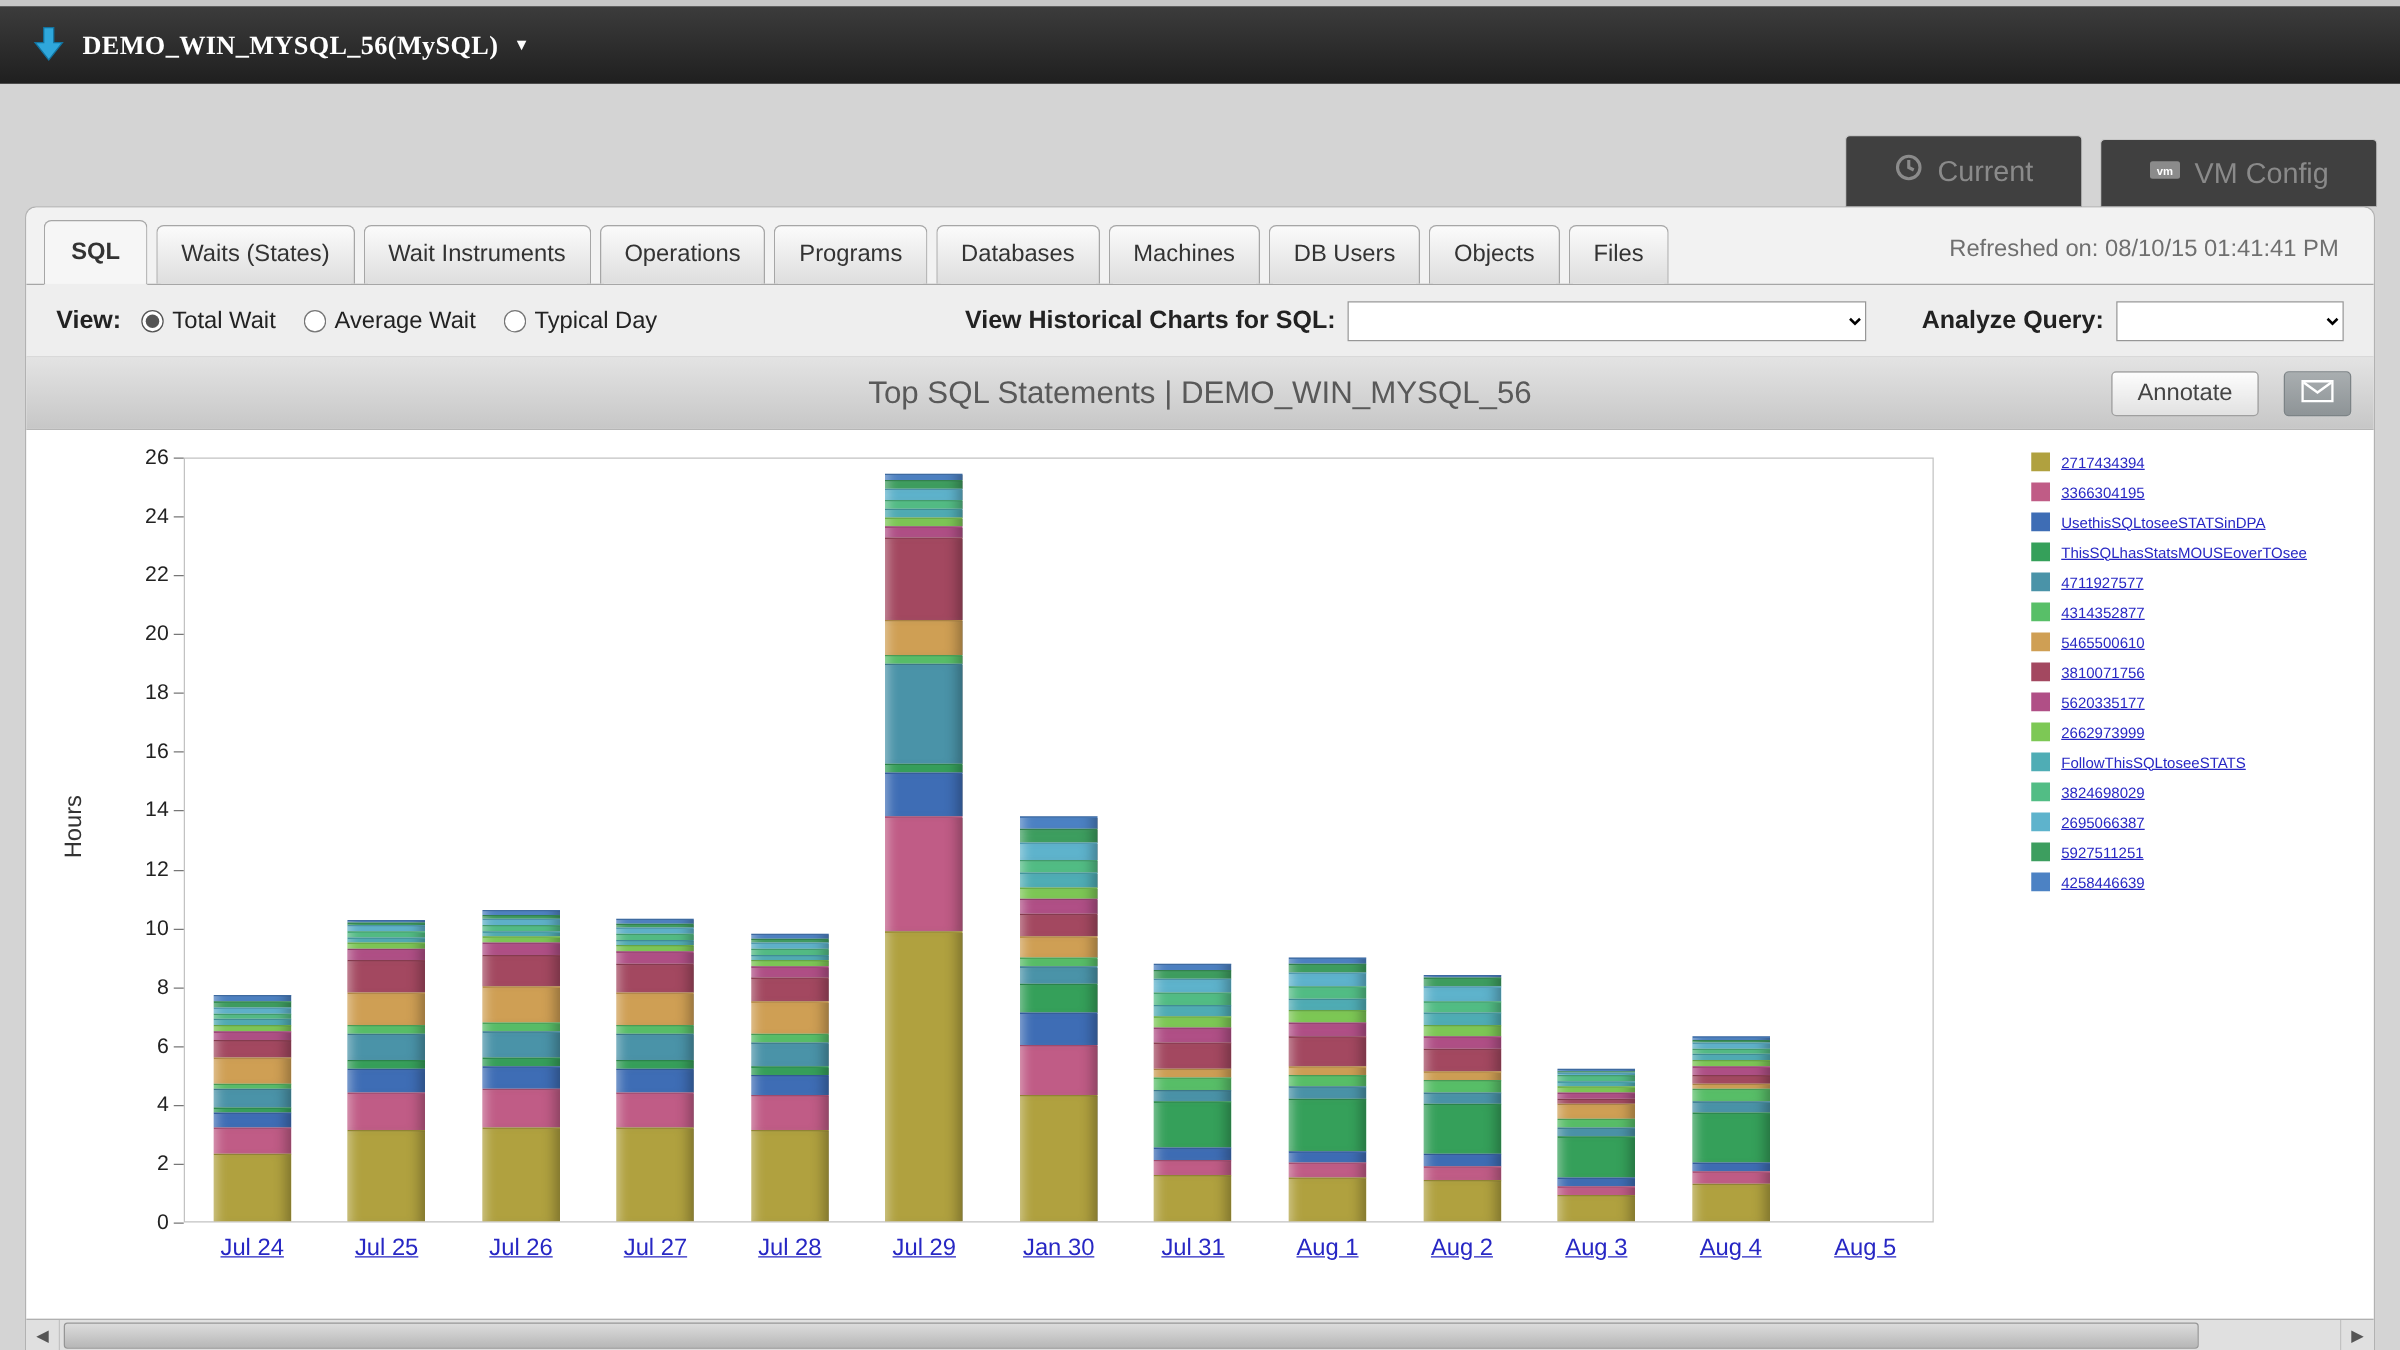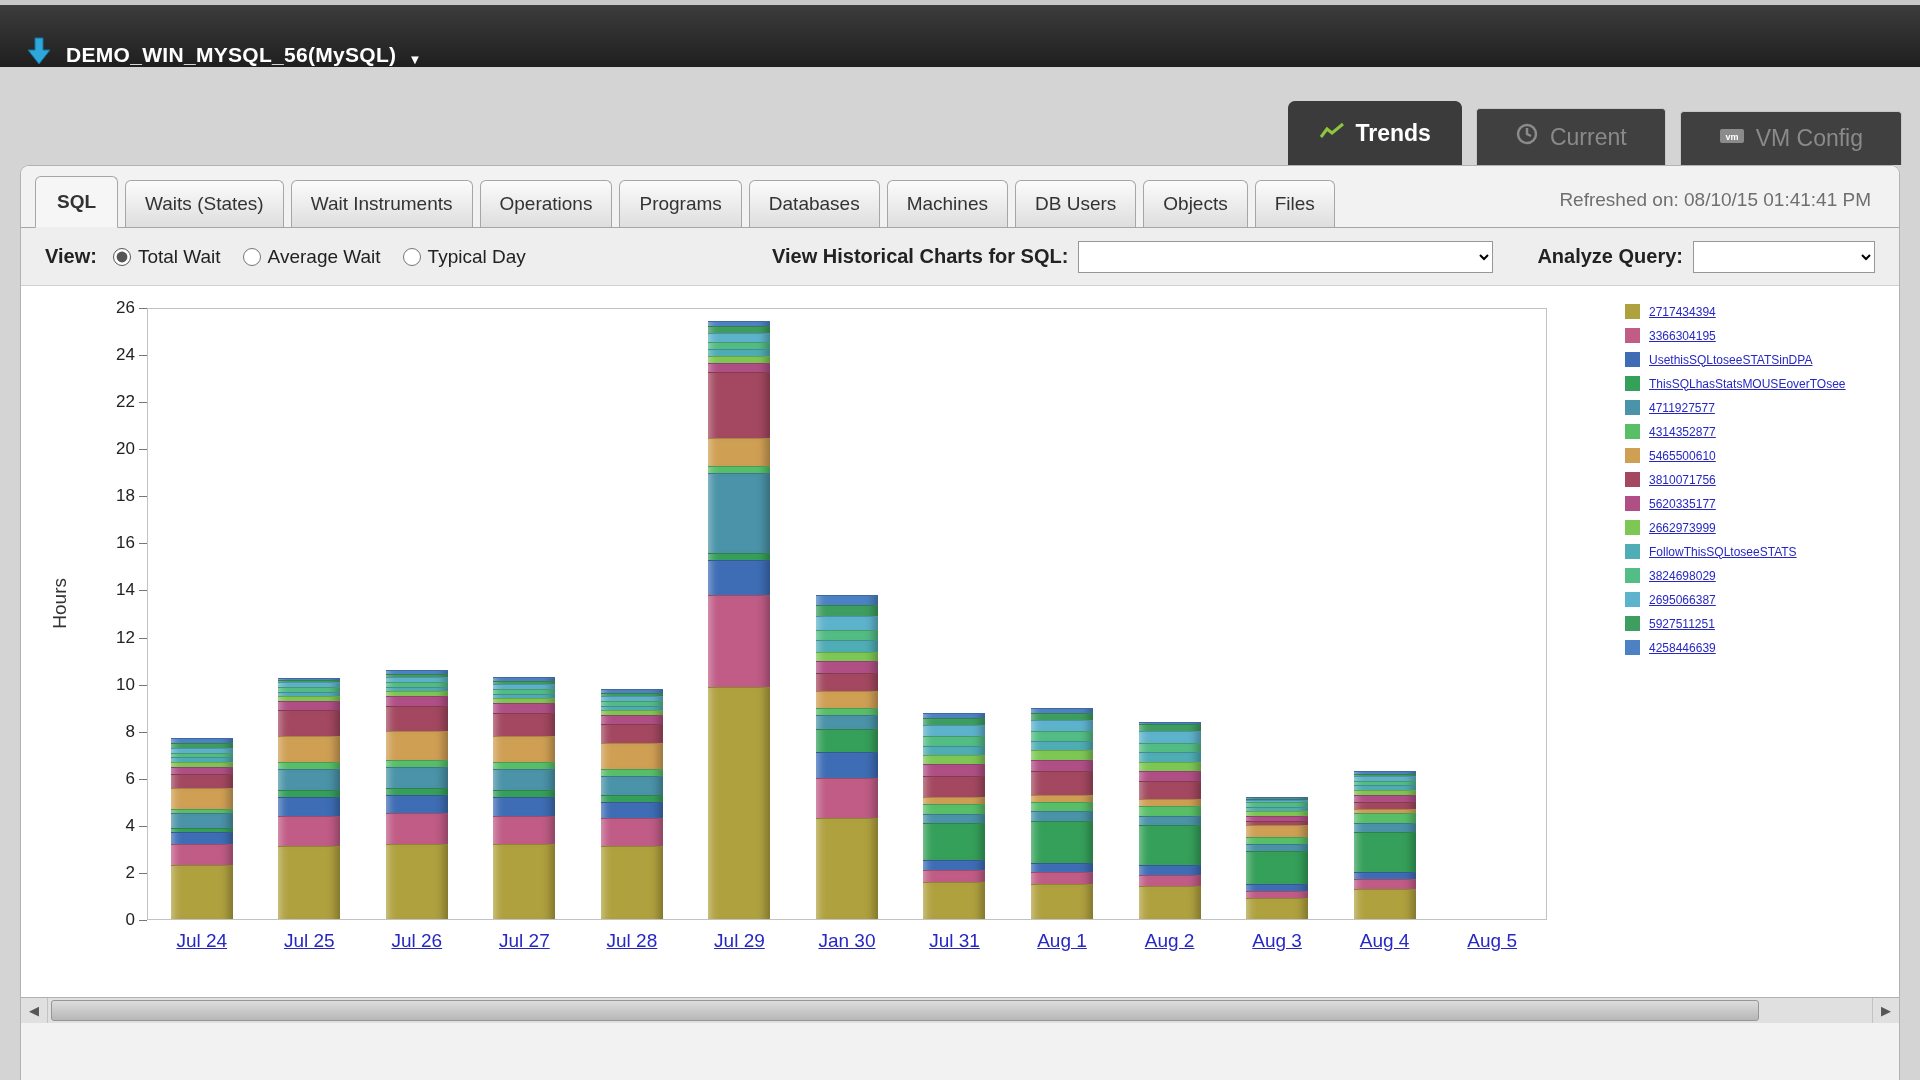--- a/index.html
+++ b/index.html
@@ -7,21 +7,21 @@
   body {
     width:1920px; height:1080px; overflow:hidden;
     background:#d4d4d4;
     font-family:"Liberation Sans", sans-serif;
     color:#222;
   }
   .top-strip { height:5px; background:#c7c7c7; }
   
   .topbar {
     height:62px; background:linear-gradient(#3c3c3c,#1f1f1f);
-    display:flex; align-items:flex-end; padding-left:26px;
+    display:flex; align-items:center; padding-left:26px;font-family:Liberation Serif, serif;
   }
   .dl-icon { margin-right:14px; display:flex; }
   .topbar-title { color:#fff; font-weight:bold; font-size:21px; letter-spacing:.3px; }
   .topbar-caret { color:#fff; font-size:13px; margin-left:12px; }
   
   .nav-row { height:98px; position:relative; display:flex; align-items:flex-end; padding:0 10px; }
   .day-group { position:absolute; left:12px; top:26px; display:flex; align-items:center; gap:10px; font-size:20px; color:#111; }
   select { font-family:"Liberation Sans", sans-serif; }
   .day-select { width:340px; height:34px; font-size:19px; border:1px solid #7b7b7b; background:#fff; border-radius:2px; padding:0 6px; }
   .nav-tabs { margin-left:auto; display:flex; align-items:flex-end; margin-right:8px; }
@@ -130,28 +130,20 @@
     <svg width="26" height="30" viewBox="0 0 26 30">
         <path d="M9 1 h8 v12 h7 L13 27 L2 13 h7 z" fill="#2fa7db" stroke="#1273a0" stroke-width="1"></path>
       </svg>
   </span>
   <span class="topbar-title">DEMO_WIN_MYSQL_56(MySQL)</span>
   <span class="topbar-caret">▼</span>
 </div>
 
 <div class="nav-row">
   <div class="nav-tabs">
-    <div class="nav-tab active">
-      <span>
-        <svg width="26" height="20" viewBox="0 0 26 20">
-            <polyline points="2,16 8,8 13,12 24,3" fill="none" stroke="#8dc63f" stroke-width="3"></polyline>
-          </svg>
-      </span>
-      <span>Trends</span>
-    </div>
     <div class="nav-tab">
       <span>
         <svg width="24" height="24" viewBox="0 0 24 24">
             <circle cx="12" cy="12" r="9" fill="none" stroke="#8b8b8b" stroke-width="2.5"></circle>
             <path d="M12 6 L12 12 L16 14" fill="none" stroke="#8b8b8b" stroke-width="2.5"></path>
           </svg>
       </span>
       <span>Current</span>
     </div>
     <div class="nav-tab">
@@ -197,20 +189,32 @@
     <label class="radio-item">
       <input type="radio" name="viewmode" style="">
       <span>Typical Day</span>
     </label>
     <span class="bold-label hist-label">View Historical Charts for SQL:</span>
     <select class="hist-select"></select>
     <span class="bold-label analyze-label">Analyze Query:</span>
     <select class="analyze-select"></select>
   </div>
 
+  <div class="chart-header">
+    <span class="chart-title">Top SQL Statements | DEMO_WIN_MYSQL_56</span>
+    <button class="annotate-btn">Annotate</button>
+    <div class="mail-btn">
+      <span>
+        <svg width="26" height="18" viewBox="0 0 26 18">
+            <rect x="1" y="1" width="24" height="16" fill="none" stroke="#fff" stroke-width="2"></rect>
+            <polyline points="2,2 13,10 24,2" fill="none" stroke="#fff" stroke-width="2"></polyline>
+          </svg>
+      </span>
+    </div>
+  </div>
 
   <div class="chart-region">
     <div class="plot">
       <div class="y-axis-title">Hours</div>
       <div class="plot-frame"></div>
       <div id="y-ticks">
           <div class="y-tick-label" style="top: 610px;">0</div>
           <div class="y-tick-mark" style="top: 620px;"></div>
           <div class="y-tick-label" style="top: 562.923px;">2</div>
           <div class="y-tick-mark" style="top: 572.923px;"></div>

